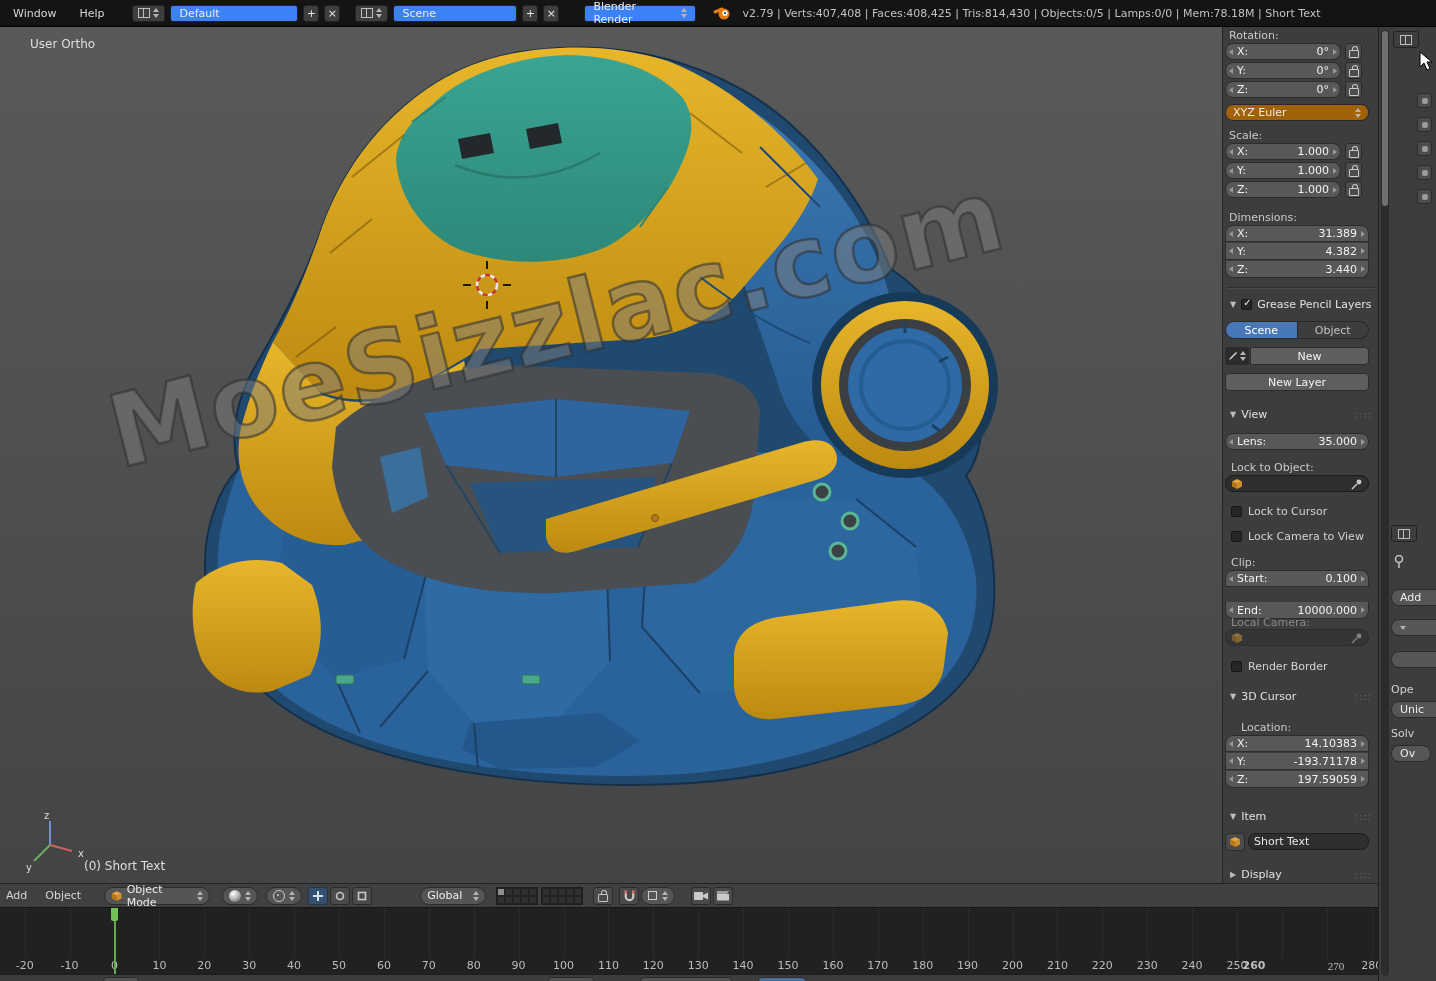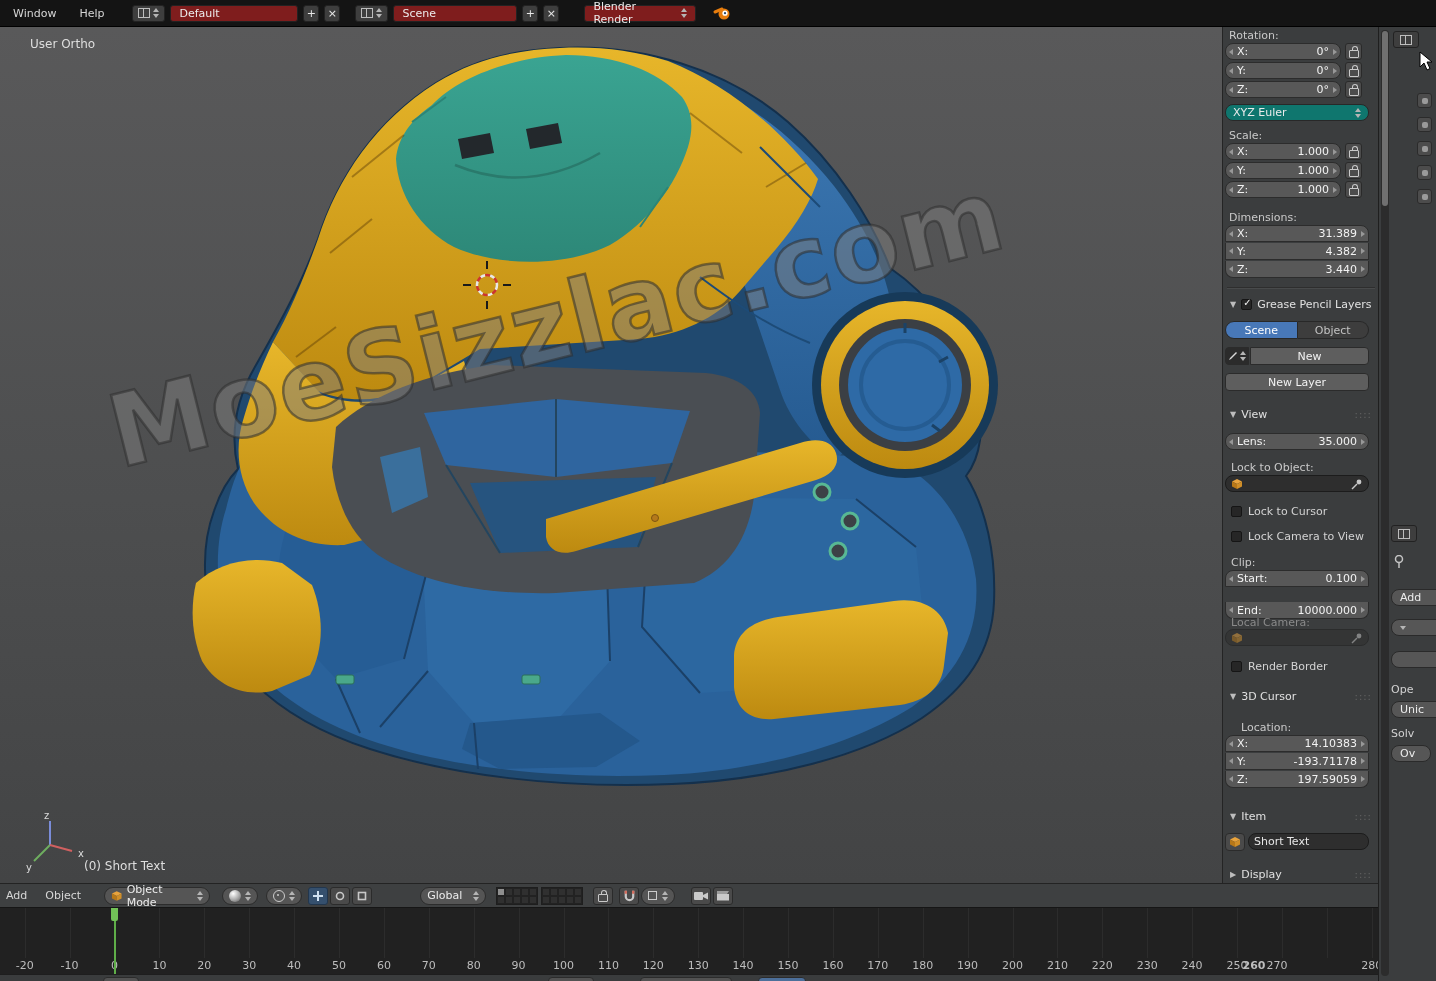--- a/index.html
+++ b/index.html
@@ -4,21 +4,21 @@
 <style>
   html,body{margin:0;padding:0;background:#111;font-family:"DejaVu Sans",sans-serif;}
   #app{position:relative;width:1436px;height:981px;overflow:hidden;background:#2a2a2a;font-size:11px;color:#ddd;}
 
   
   #topbar{position:absolute;left:0;top:0;width:1436px;height:27px;background:#141414;border-bottom:1px solid #000;
           display:flex;align-items:center;gap:5px;padding:0 4px;box-sizing:border-box;}
   .menu{color:#d6d6d6;padding:0 9px;cursor:default;}
   .wbtn{height:17px;background:#3e3e3e;border:1px solid #222;border-radius:3px;color:#e8e8e8;
         display:flex;align-items:center;justify-content:center;padding:0 5px;gap:3px;box-sizing:border-box;}
-  .wfield{height:17px;background:#7f1d1d;border:1px solid #222;border-radius:3px;color:#ececec;
+  .wfield{height:17px;background:#3b82f6;border:1px solid #222;border-radius:3px;color:#ececec;
           display:flex;align-items:center;padding:0 8px;gap:6px;box-sizing:border-box;}
   .stats{color:#c2c2c2;margin-left:6px;white-space:nowrap;}
 
   
   .tU{width:0;height:0;border-left:3px solid transparent;border-right:3px solid transparent;border-bottom:4px solid #b5b5b5;}
   .tD{width:0;height:0;border-left:3px solid transparent;border-right:3px solid transparent;border-top:4px solid #b5b5b5;}
   .tL{width:0;height:0;border-top:3px solid transparent;border-bottom:3px solid transparent;border-right:4px solid #989898;}
   .tR{width:0;height:0;border-top:3px solid transparent;border-bottom:3px solid transparent;border-left:4px solid #989898;}
   .updn{display:flex;flex-direction:column;gap:2px;margin-left:auto;}
   .miniscreen{width:10px;height:8px;border:1px solid #bdbdbd;position:relative;}
@@ -37,21 +37,21 @@
   .plabel.dim{color:#8a8a8a;}
   .nf{position:absolute;height:17px;background:#585858;border:1px solid #2c2c2c;border-radius:8px;
       display:flex;align-items:center;padding:0 3px;color:#f2f2f2;box-sizing:border-box;}
   .nf .nf-l{margin-left:4px;}
   .nf .nf-v{margin-left:auto;margin-right:4px;}
   .nf.jt{border-radius:8px 8px 0 0;} .nf.jm{border-radius:0;border-top:none;} .nf.jb{border-radius:0 0 8px 8px;border-top:none;}
   .lockbtn{position:absolute;width:17px;height:17px;background:#4c4c4c;border:1px solid #2a2a2a;border-radius:3px;
            display:flex;align-items:center;justify-content:center;box-sizing:border-box;}
   .lockico{width:8px;height:6px;border:1px solid #c9c9c9;border-radius:1px;position:relative;margin-top:4px;}
   .lockico::before{content:"";position:absolute;left:2px;top:-5px;width:4px;height:4px;border:1px solid #c9c9c9;border-bottom:none;border-radius:4px 4px 0 0;}
-  .ddl{position:absolute;height:17px;background:#0f766e;border:1px solid #282828;border-radius:8px;color:#eaeaea;
+  .ddl{position:absolute;height:17px;background:#a16207;border:1px solid #282828;border-radius:8px;color:#eaeaea;
        display:flex;align-items:center;padding:0 7px;box-sizing:border-box;}
   .phead{position:absolute;left:0;width:156px;height:18px;display:flex;align-items:center;gap:5px;
          padding:0 7px;color:#e0e0e0;box-sizing:border-box;}
   .phead::before{content:"▼";font-size:8px;color:#bdbdbd;}
   .phead.closed::before{content:"▶";}
   .phead .dots{margin-left:auto;color:#636363;font-size:10px;letter-spacing:1px;}
   .phead .dots::after{content:"::::";}
   .sep{position:absolute;left:4px;width:148px;height:1px;background:#2e2e2e;box-shadow:0 1px 0 rgba(255,255,255,.07);}
   .cb{width:11px;height:11px;background:#262626;border:1px solid #151515;border-radius:2px;position:relative;flex:none;box-sizing:border-box;}
   .cb.checked::after{content:"✓";position:absolute;left:1px;top:-3px;font-size:10px;color:#f2f2f2;}
@@ -143,20 +143,21 @@
         </span>
     </span>
     <span style="margin-left:12px;display:flex">
       <svg width="18" height="15" viewBox="0 0 18 15">
         <path d="M2,6 L9,3" stroke="#e87d0d" stroke-width="3" stroke-linecap="round"></path>
         <circle cx="11" cy="8" r="5.5" fill="#e87d0d"></circle>
         <circle cx="12" cy="7.2" r="2.6" fill="#fff"></circle>
         <circle cx="12" cy="7.2" r="1.1" fill="#25456b"></circle>
       </svg>
     </span>
+    <span class="stats">v2.79 | Verts:407,408 | Faces:408,425 | Tris:814,430 | Objects:0/5 | Lamps:0/0 | Mem:78.18M | Short Text</span>
   </header>
 
   <div id="viewport">
     <svg class="scene" width="1378" height="856" viewBox="0 0 1378 856">
       <defs>
         <linearGradient id="gy" x1="0" y1="0" x2="0" y2="1">
           <stop offset="0" stop-color="#e7b62a"></stop>
             <stop offset="1" stop-color="#bd8a10"></stop>
         </linearGradient>
         <linearGradient id="gb" x1="0" y1="0" x2="0" y2="1">
@@ -686,21 +687,21 @@
         <div class="tick" style="left: 1102.3px;">220</div>
         <div class="gl" style="left: 1147.2px;"></div>
         <div class="tick" style="left: 1147.2px;">230</div>
         <div class="gl" style="left: 1192.1px;"></div>
         <div class="tick" style="left: 1192.1px;">240</div>
         <div class="gl" style="left: 1237px;"></div>
         <div class="tick" style="left: 1237px;">250</div>
         <div class="gl" style="left: 1281.9px;"></div>
         <div class="tick" style="left: 1254px; font-weight: bold;">260</div>
         <div class="gl" style="left: 1326.8px;"></div>
-        <div class="tick" style="left: 1277px;">270</div>
+        <div class="tick" style="left: 1336px; font-family: Liberation Serif, serif;">270</div>
         <div class="gl" style="left: 1371.7px;"></div>
         <div class="tick" style="left: 1371.7px;">280</div>
       </div>
     <div class="cfline" style="left:114px"></div>
     <div class="cfcap" style="left:111px"></div>
   </div>
 
   <div id="tsliver">
     <span class="sliverw" style="left:103px;width:34px"></span>
     <span class="sliverw" style="left:548px;width:44px"></span>

